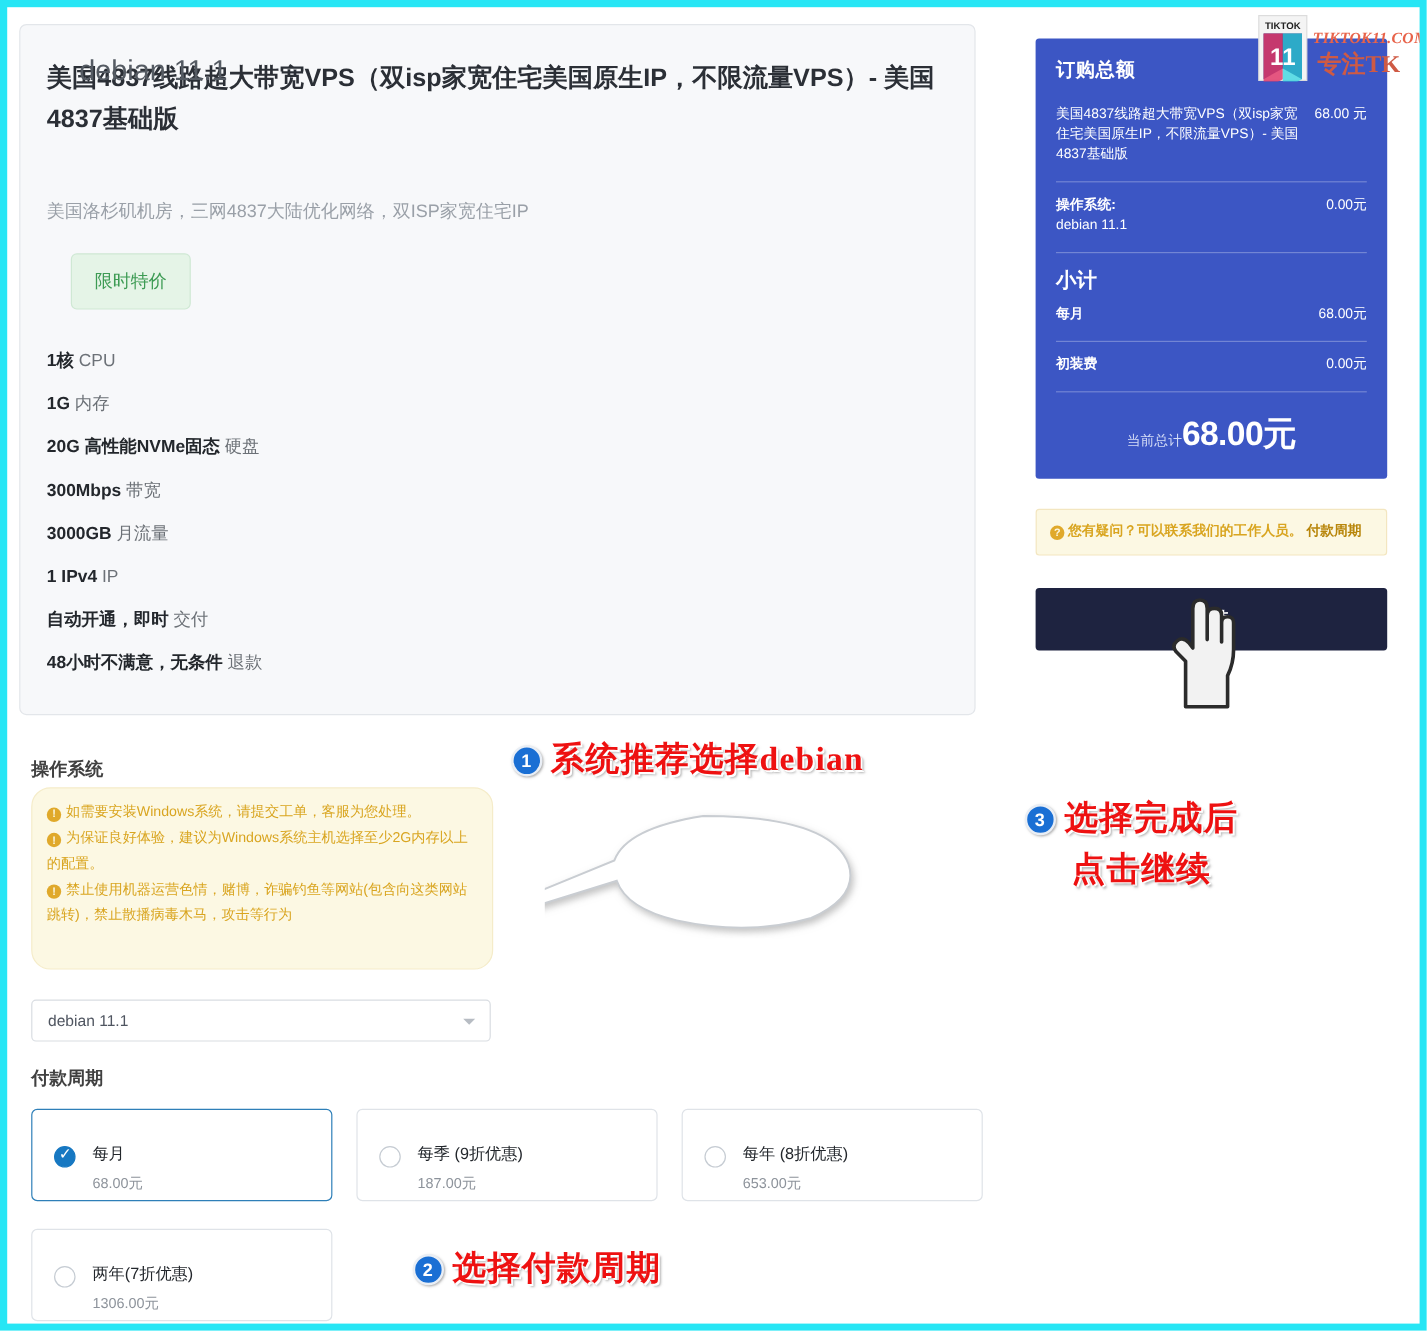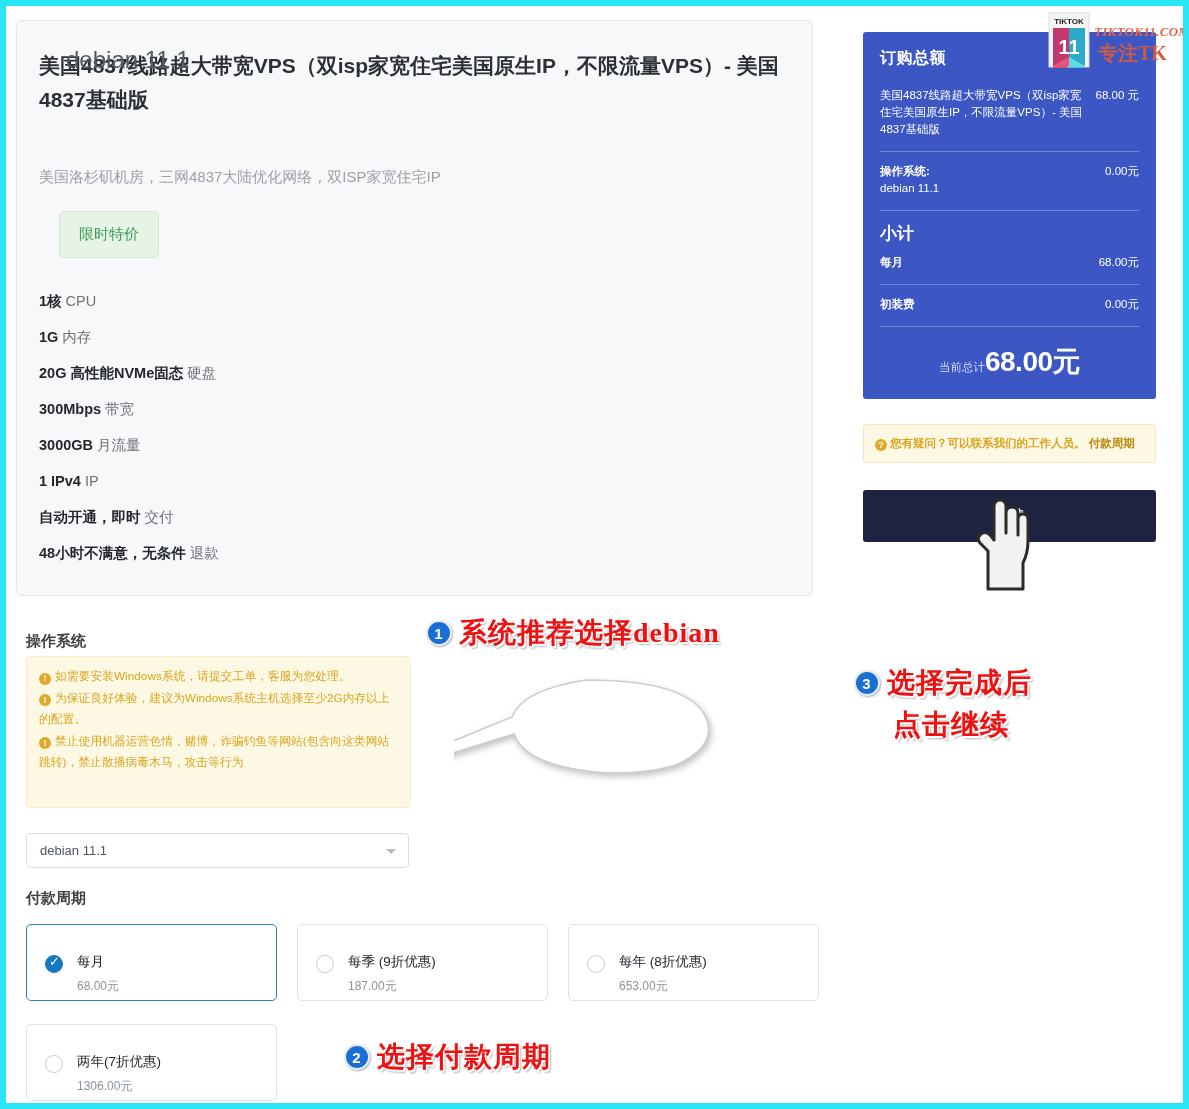--- a/index.html
+++ b/index.html
@@ -99,21 +99,21 @@
   .cursor-hand { position: absolute; left: 962px; top: 487px; width: 70px; height: 100px; pointer-events: none; }
 
   
   .sec-title { position: absolute; font-size: 15px; font-weight: bold; color: #404040; }
   #os-title { left: 20px; top: 626px; }
   #pay-title { left: 20px; top: 883px; }
 
   .warn-box {
     position: absolute; left: 20px; top: 650px;
     width: 385px; height: 152px;
-    background: #fcf8e3; border: 1px solid #f5ecc9; border-radius: 4px;
+    background: #fcf8e3; border: 1px solid #f5ecc9; border-radius: 16px;
     padding: 9px 12px;
     font-size: 11.8px; line-height: 21.5px; color: #d9a520;
     overflow: hidden;
   }
   .warn-i {
     display: inline-flex; width: 12px; height: 12px; border-radius: 50%;
     background: #e0a92b; color: #fcf8e3; font-size: 9px; font-weight: bold;
     align-items: center; justify-content: center; vertical-align: -1px; margin-right: 4px;
   }
   .os-select {

